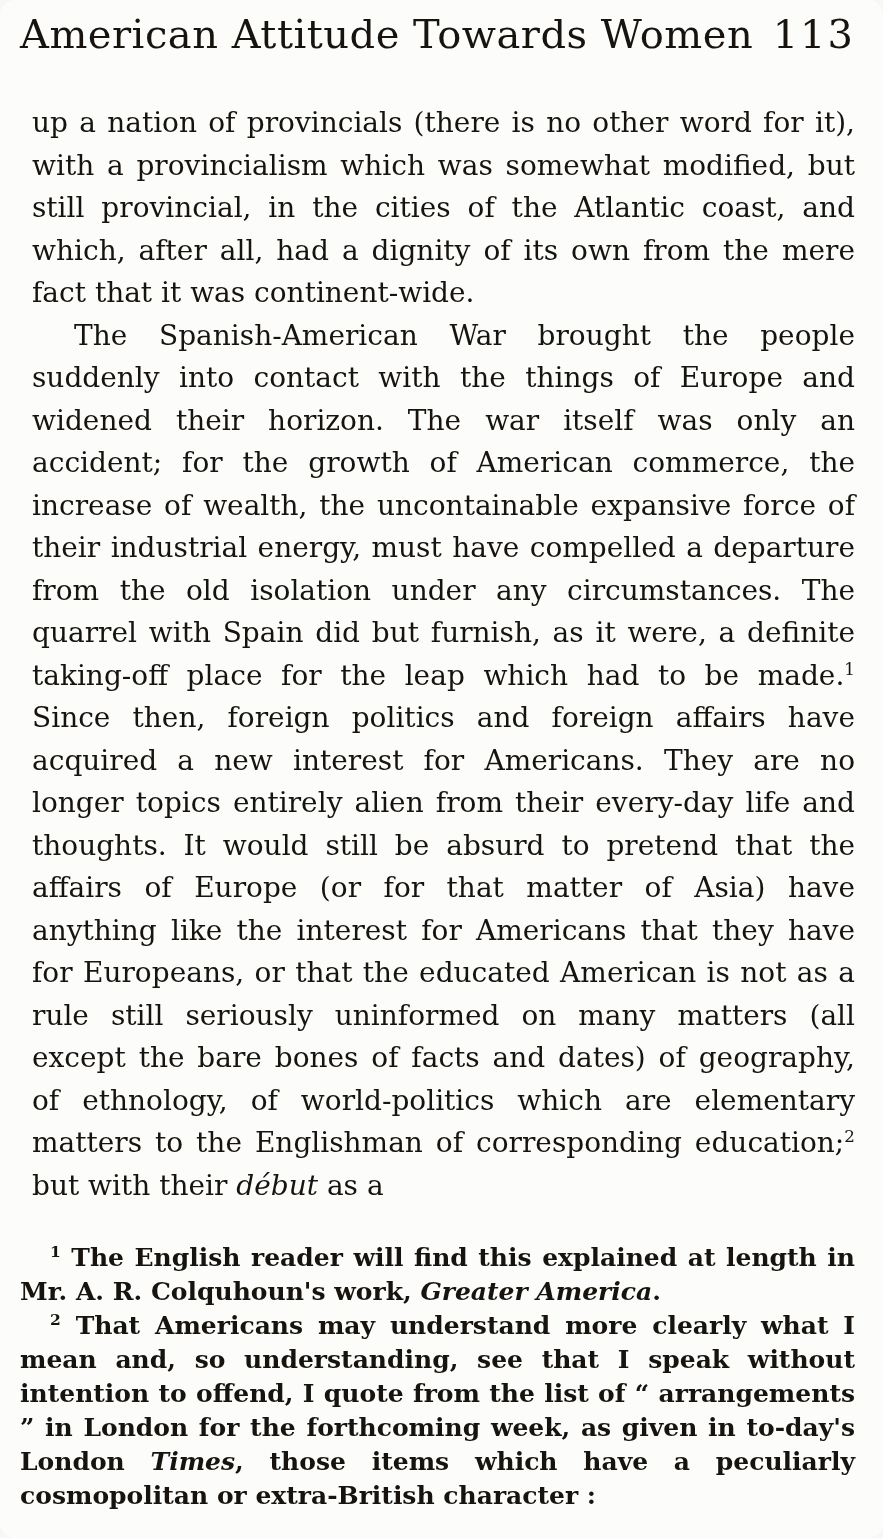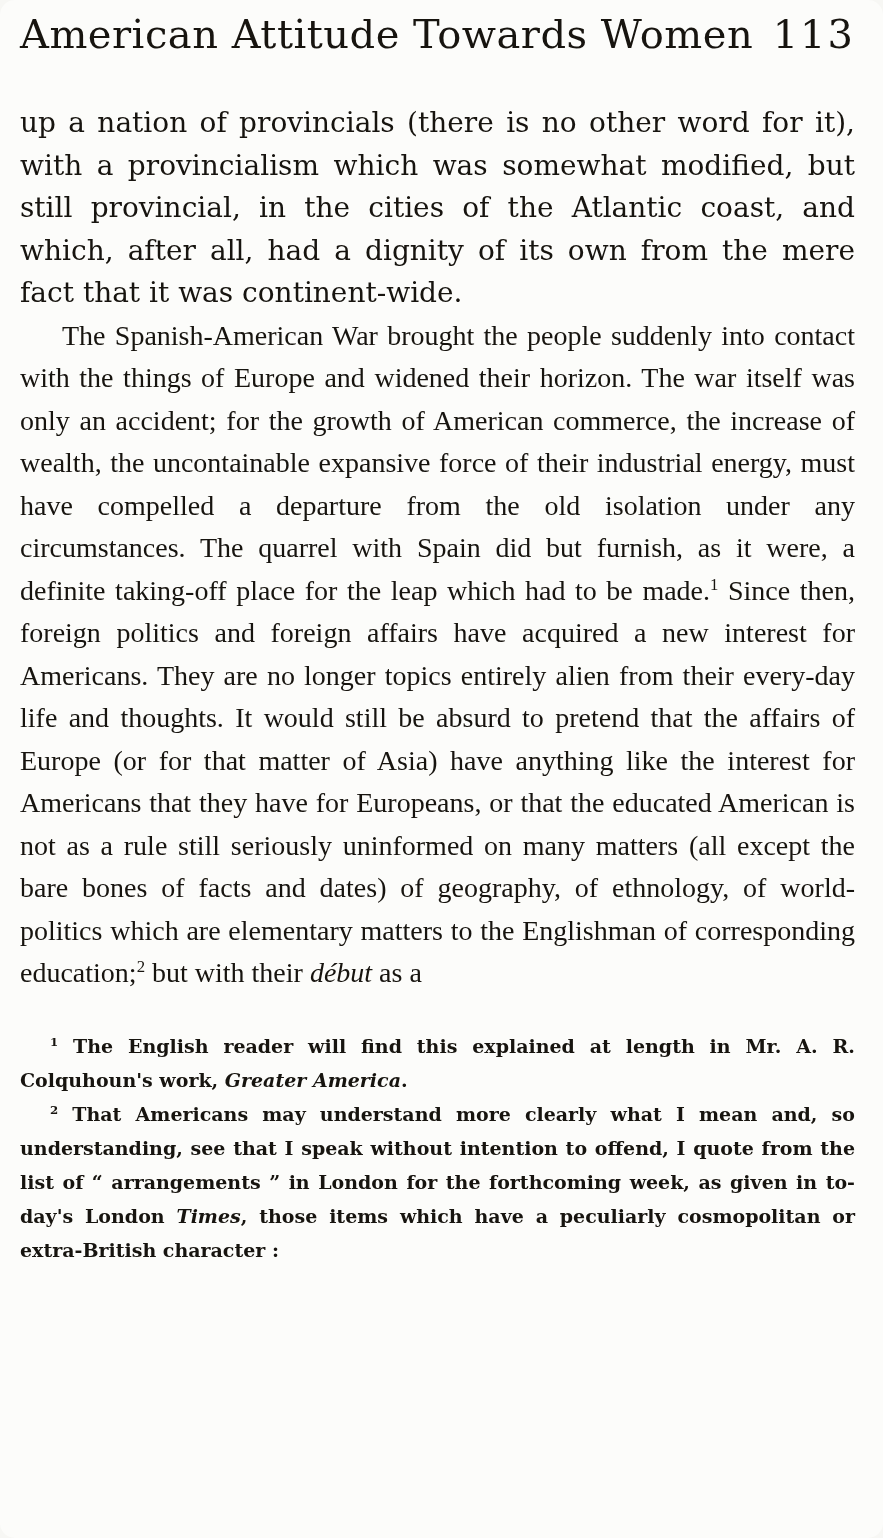--- a/index.html
+++ b/index.html
@@ -33,36 +33,36 @@
   }
   .page-number {
     letter-spacing: 2px;
     margin-left: 8px;
   }
   .body-text {
     margin-top: 44px;
     font-size: 28px;
     line-height: 42.5px;
     text-align: justify;
+    margin-left: 12px;
   }
   .para {
     margin: 0;
   }
   .para.indent {
     text-indent: 42px;
-    font-family: Liberation Serif, serif;
   }
   sup.fn-ref {
     font-size: 60%;
     line-height: 0;
     vertical-align: super;
   }
   .footnotes {
     margin-top: 34px;
-    font-size: 19px;
+    font-size: 25px;
     line-height: 34px;
     text-align: justify;
     font-weight: bold;
   }
   .footnote {
     margin: 0;
     text-indent: 30px;
   }
   sup.fn-marker {
     font-size: 62%;

